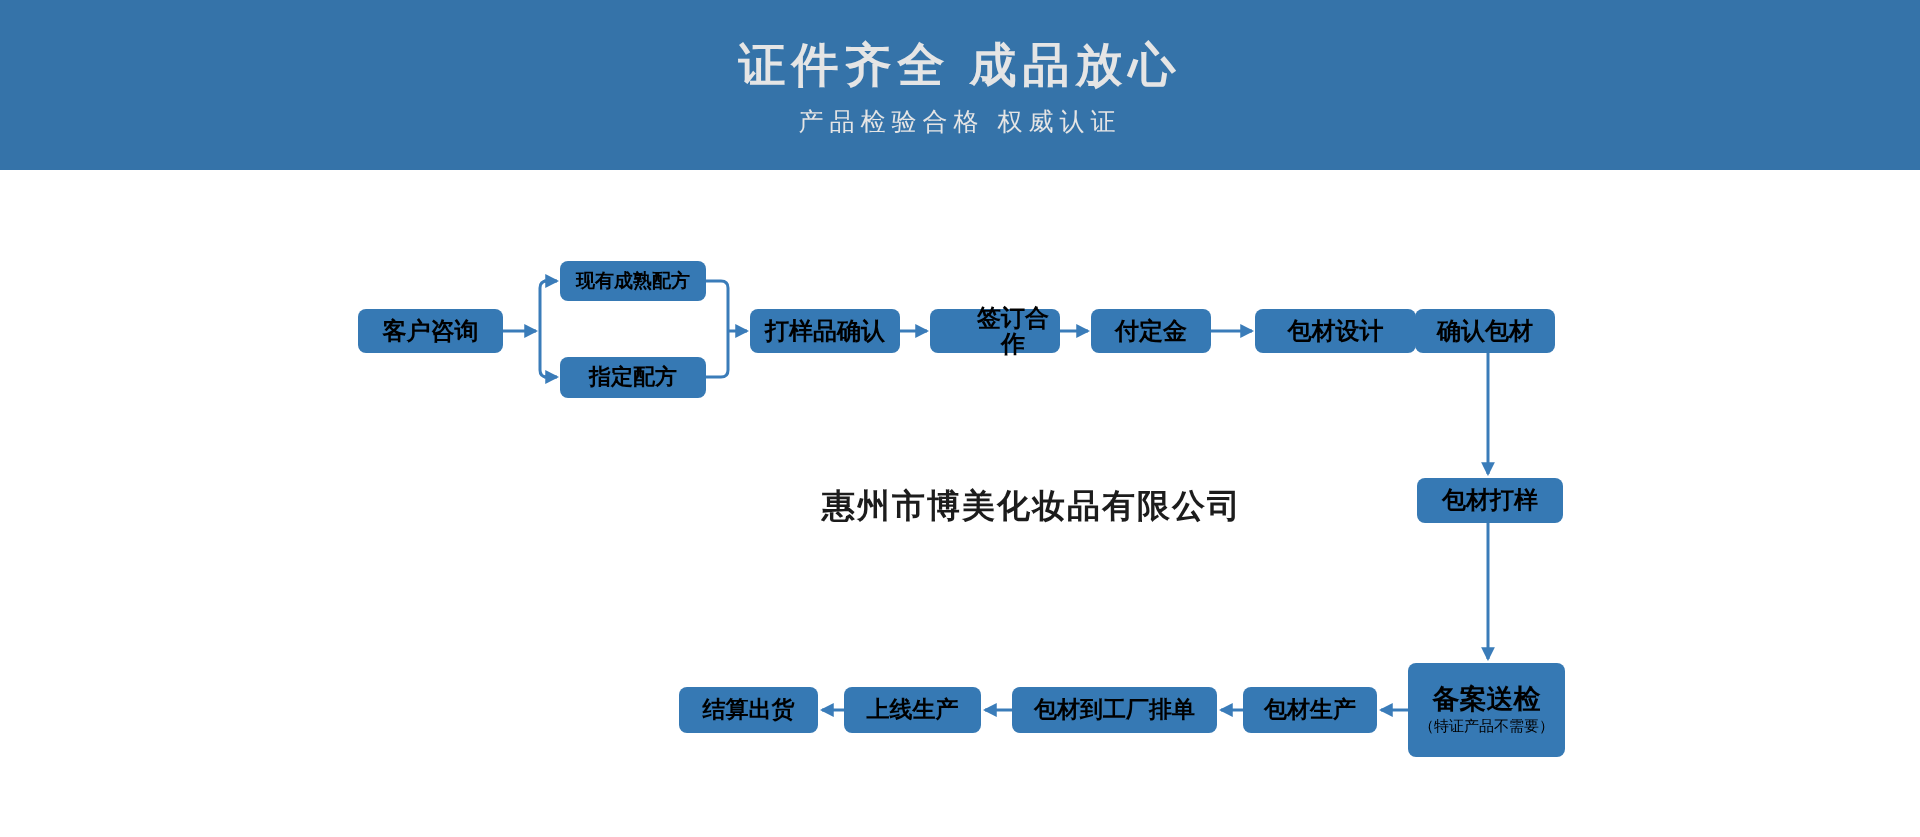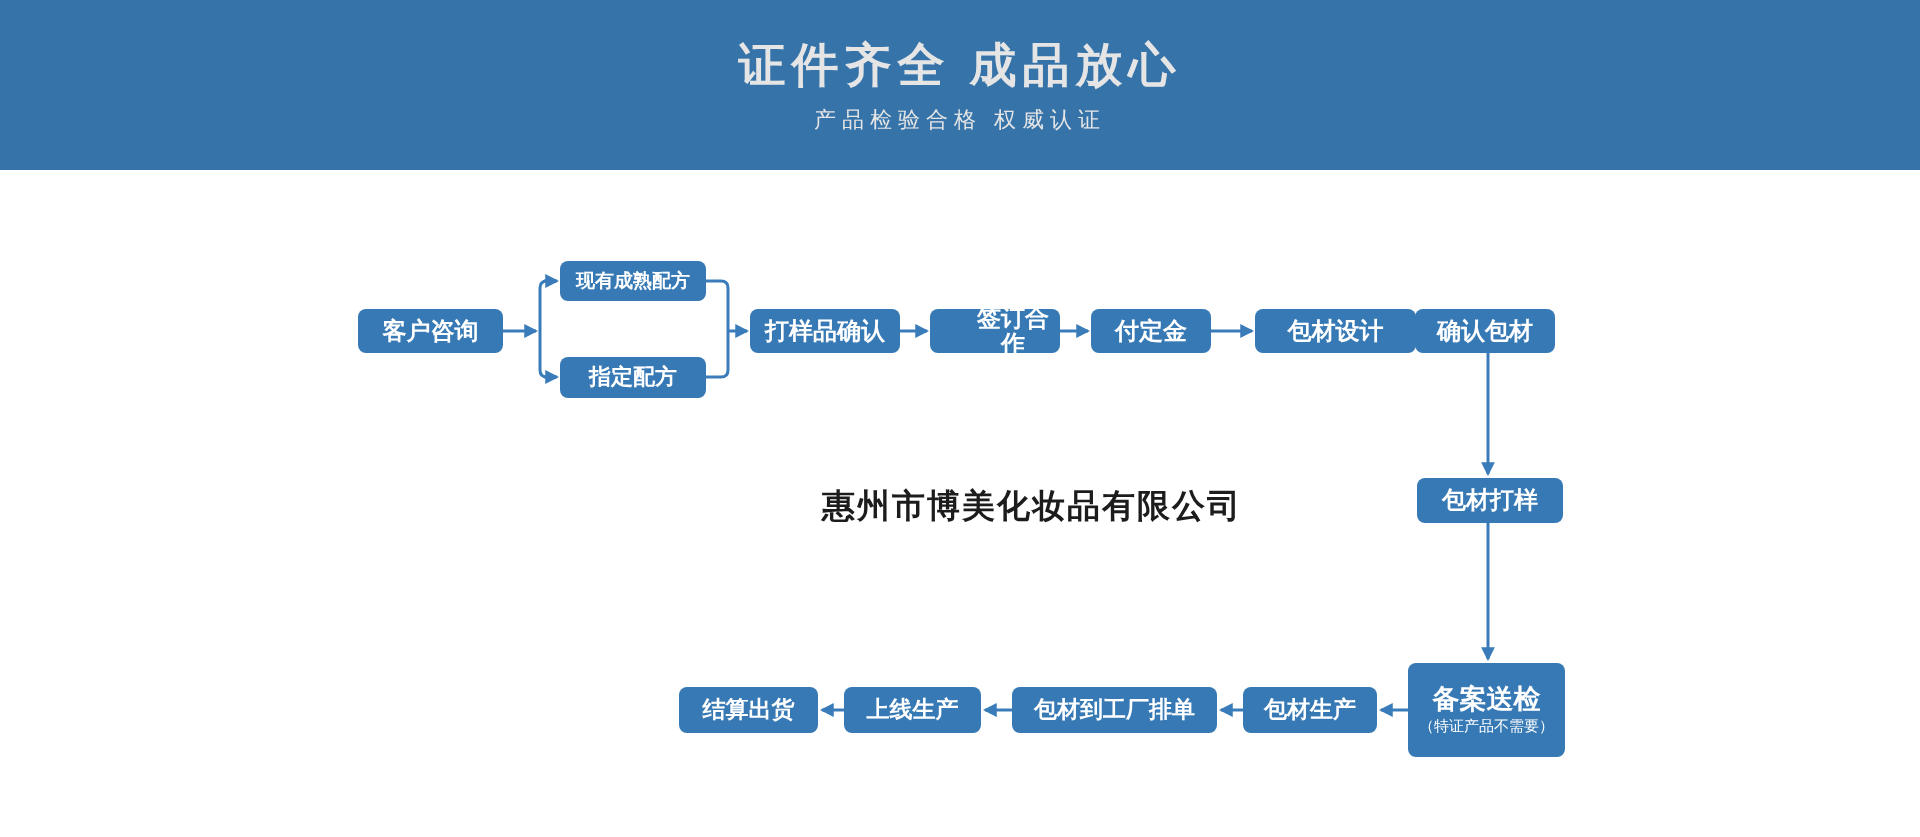--- a/index.html
+++ b/index.html
@@ -22,35 +22,35 @@
   }
   .banner-title {
     padding-top: 36px;
     font-size: 47px;
     font-weight: bold;
     letter-spacing: 6px;
     line-height: 1.25;
   }
   .banner-subtitle {
     margin-top: 10px;
-    font-size: 22px;
+    font-size: 25px;
     font-weight: normal;
     letter-spacing: 6px;
   }
 
   
   .canvas { position: absolute; left: 0; top: 0; width: 1920px; height: 837px; }
   .connectors { position: absolute; left: 0; top: 0; z-index: 1; }
 
   .node {
     position: absolute;
     z-index: 2;
     background: #3679B4;
     border-radius: 8px;
-    color: #ffffff;
+    color: #000000;
     font-weight: bold;
     display: flex;
     align-items: center;
     justify-content: center;
     text-align: center;
     line-height: 1.1;
   }
 
   
   .n-customer        { left: 358px;  top: 309px; width: 145px; height: 44px; font-size: 24px; }

